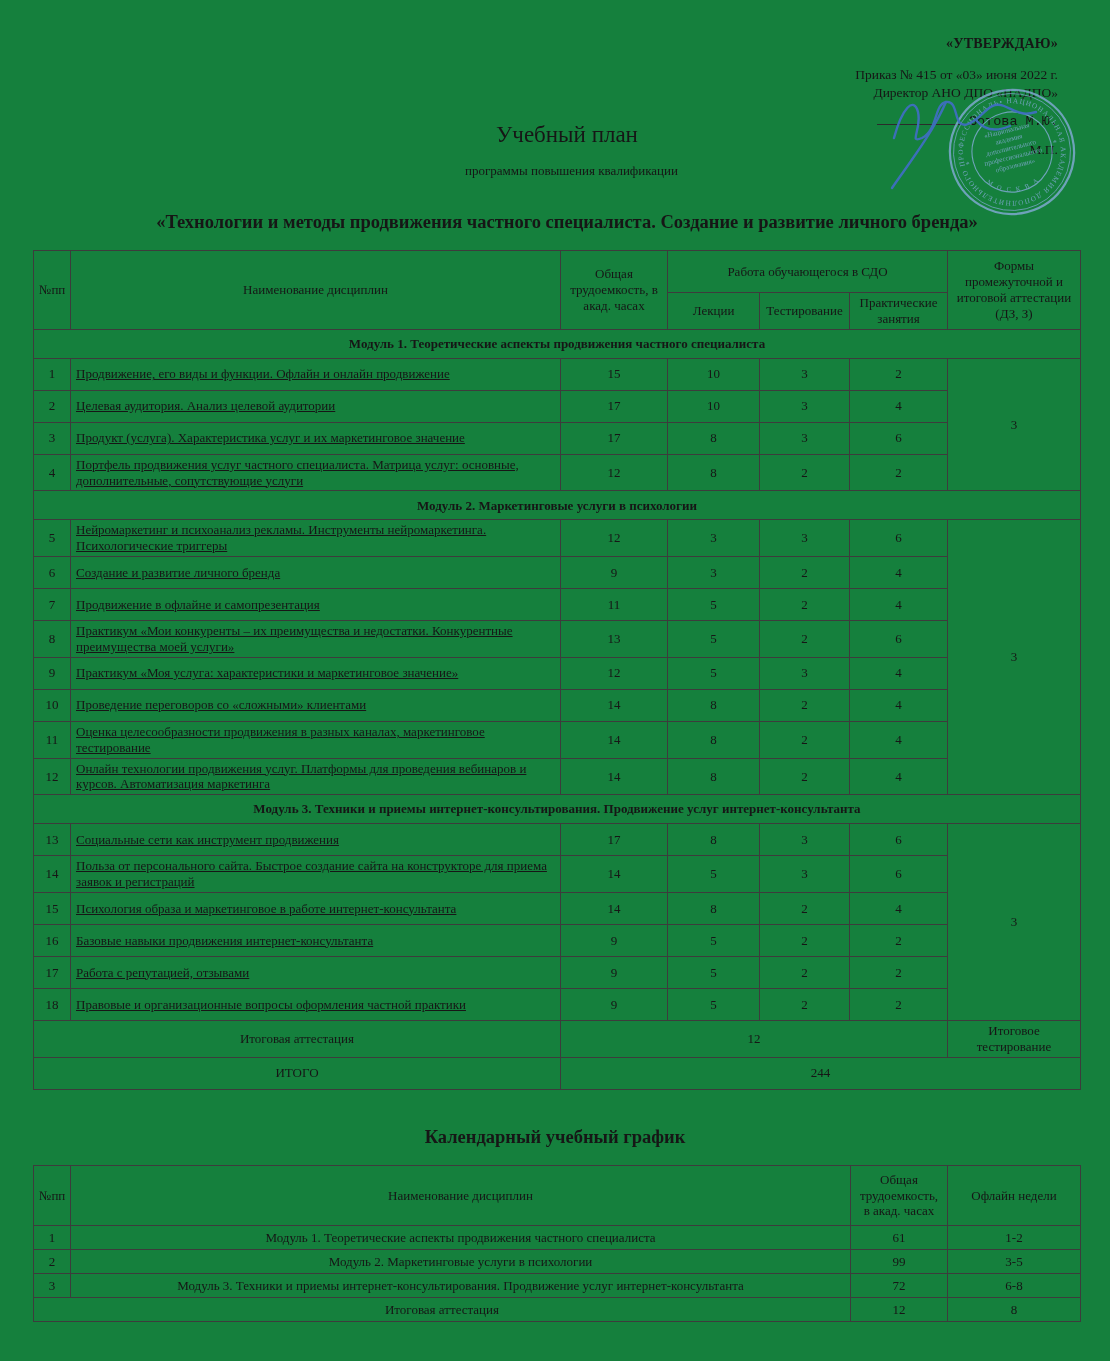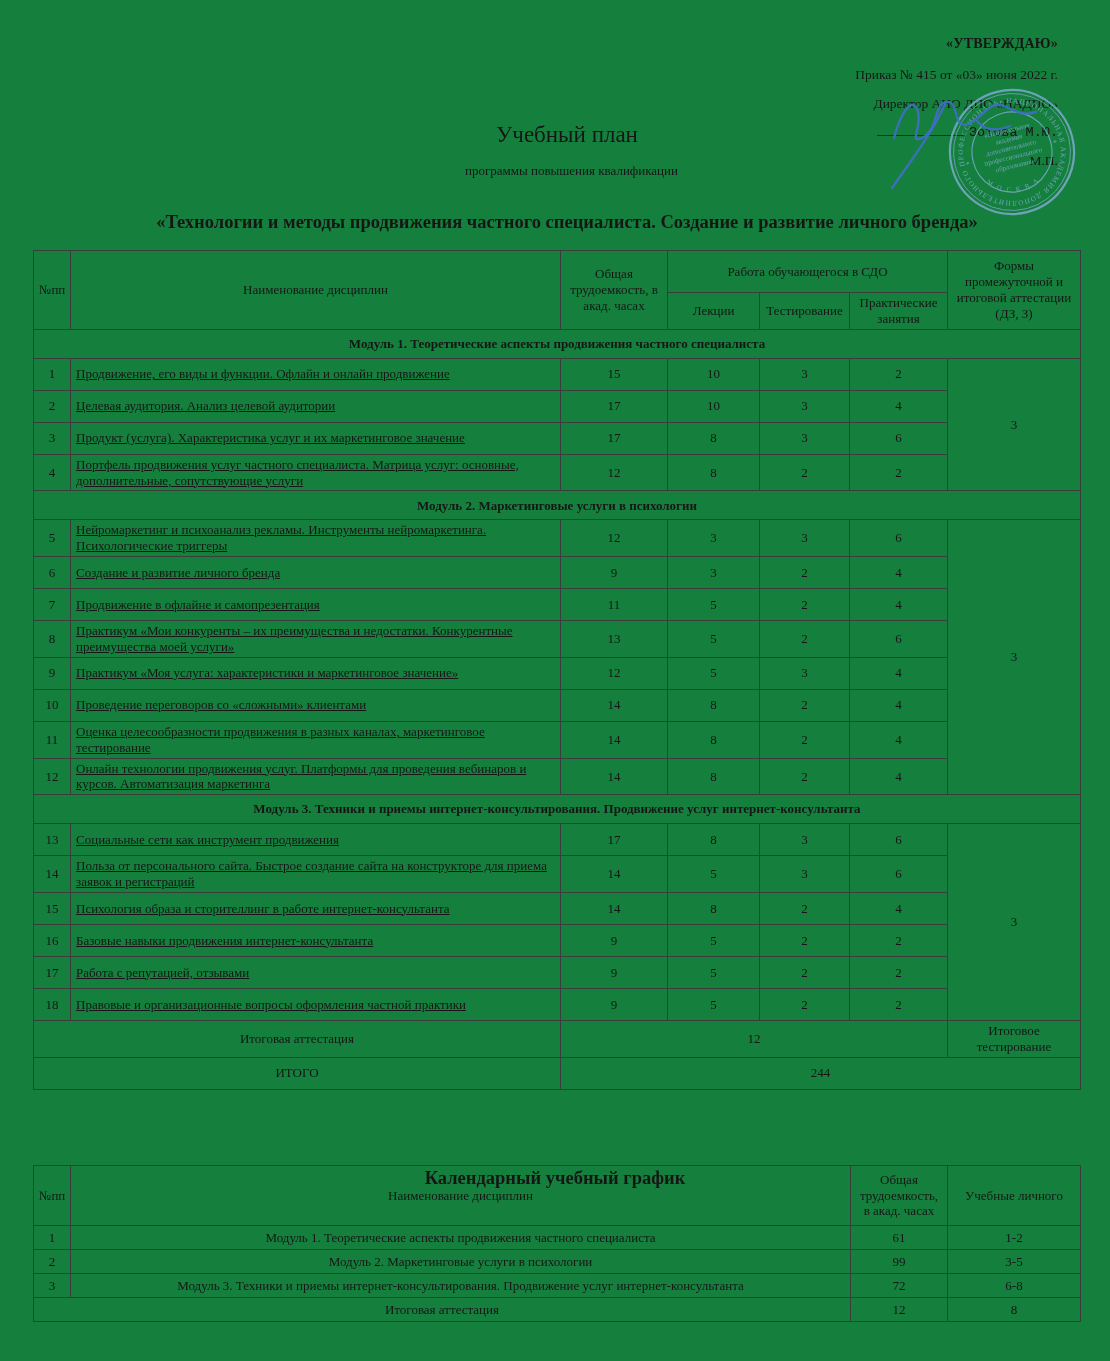--- a/index.html
+++ b/index.html
@@ -3,21 +3,21 @@
 <meta charset="utf-8">
 <style>
   html,body{margin:0;padding:0;background:#ffffff;}
   .page{
     position:relative;width:1110px;height:1361px;background:#15803d;
     font-family:"Liberation Serif", serif;color:#161616;overflow:hidden;
   }
   
   .approval{position:absolute;top:36px;right:52px;text-align:right;font-size:13.5px;z-index:1;}
   .approval .l-approve{font-weight:bold;font-size:14px;margin-bottom:15px;letter-spacing:.2px;}
-  .approval .l-order{margin-bottom:13px;}
+  .approval .l-order{margin-bottom:2px;}
   .approval .l-director{margin-bottom:12px;}
   .approval .l-sig{margin-bottom:13px;font-family:Liberation Mono, monospace;}
   .sig-underline{display:inline-block;width:88px;border-bottom:1px solid #2b2b2b;height:11px;margin-right:4px;}
   
   .stamp-svg{position:absolute;left:936px;top:84px;width:152px;height:136px;opacity:.85;z-index:2;}
   .sig-svg{position:absolute;left:880px;top:86px;width:180px;height:110px;z-index:3;}
   
   .titles{position:absolute;left:12px;top:122px;width:100%;text-align:center;z-index:0;}
   .doc-title{font-size:23px;font-weight:normal;margin:0 0 15px 0;}
   .doc-subtitle{font-size:13px;margin:0 0 33px 9px;}
@@ -31,21 +31,21 @@
   .main-table thead tr.h1{height:42px;}
   .main-table thead tr.h2{height:34px;}
   .main-table tbody tr{height:32px;}
   .main-table tr.module-row{height:29px;}
   .module-row td{font-weight:bold;}
   .name-cell{text-align:left;text-decoration:underline;}
   .footer-attest{height:38px;}
   .footer-total{height:34px;}
   .footer-total td{font-weight:normal;}
   
-  .cal-title{position:absolute;left:0;top:1168px;width:100%;text-align:center;
+  .cal-title{position:absolute;left:0;top:1127px;width:100%;text-align:center;
              font-size:18.5px;font-weight:bold;margin:0;}
   .cal-table{position:absolute;left:33px;top:1165px;width:1047px;border:1.5px solid #3c3c3c;}
   .cal-table thead tr{height:60px;}
   .cal-table tbody tr{height:24px;}
 </style>
 </head>
 <body>
 
 <div class="page">
 
@@ -244,21 +244,21 @@
         <tr>
           <td>14</td>
           <td class="name-cell">Польза от персонального сайта. Быстрое создание сайта на конструкторе для приема заявок и регистраций</td>
           <td>14</td>
           <td>5</td>
           <td>3</td>
           <td>6</td>
         </tr>
         <tr>
           <td>15</td>
-          <td class="name-cell">Психология образа и сторителлинг в работе интернет-консультанта</td>
+          <td class="name-cell">Психология образа и маркетинговое в работе интернет-консультанта</td>
           <td>14</td>
           <td>8</td>
           <td>2</td>
           <td>4</td>
         </tr>
         <tr>
           <td>16</td>
           <td class="name-cell">Базовые навыки продвижения интернет-консультанта</td>
           <td>9</td>
           <td>5</td>
@@ -301,21 +301,21 @@
       <col style="width:37px">
         <col style="width:780px">
         <col style="width:97px">
         <col style="width:133px">
     </colgroup>
     <thead>
       <tr>
         <th>№пп</th>
         <th>Наименование дисциплин</th>
         <th>Общая трудоемкость, в акад. часах</th>
-        <th>Учебные личного</th>
+        <th>Офлайн недели</th>
       </tr>
     </thead>
     <tbody id="cal-tbody">
         <tr>
           <td>1</td>
           <td>Модуль 1. Теоретические аспекты продвижения частного специалиста</td>
           <td>61</td>
           <td>1-2</td>
         </tr>
         <tr>

